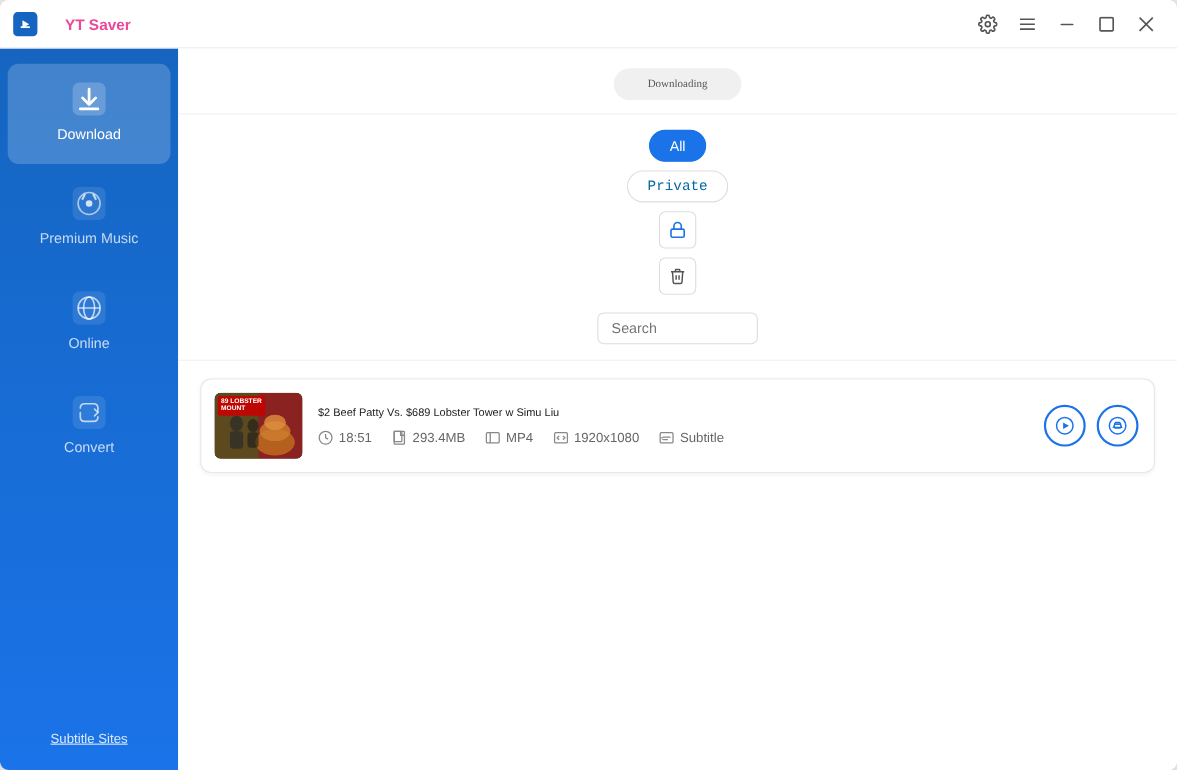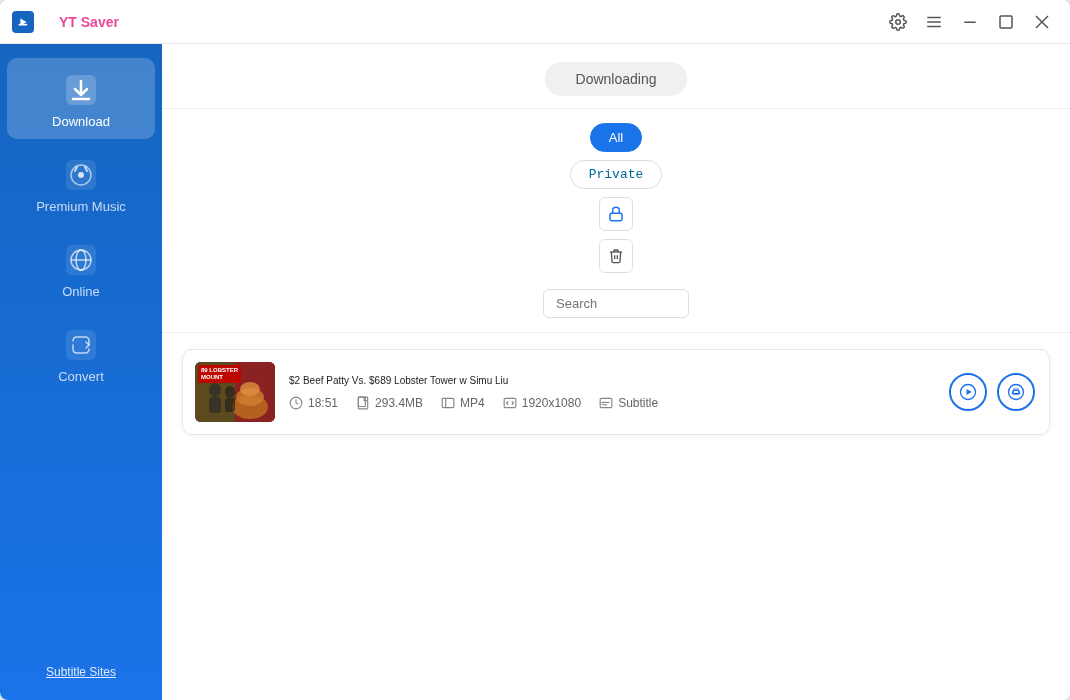--- a/index.html
+++ b/index.html
@@ -14,34 +14,34 @@
     .titlebar-title { font-size: 14px; font-weight: 700; color: #ec4899; flex: 1; margin-left: 17px; }
     .titlebar-controls { display: flex; align-items: center; gap: 4px; }
     .titlebar-btn { width: 32px; height: 32px; display: flex; align-items: center; justify-content: center; border-radius: 4px; cursor: pointer; color: #555; font-size: 16px; border: none; background: transparent; }
 
     
     .main-layout { display: flex; flex: 1; overflow: hidden; }
 
     
     .sidebar { width: 162px; background: linear-gradient(180deg, #1565c0 0%, #1a73e8 100%); display: flex; flex-direction: column; align-items: center; padding-top: 10px; flex-shrink: 0; }
     .sidebar-nav { flex: 1; width: 100%; display: flex; flex-direction: column; align-items: center; gap: 4px; padding-top: 4px; }
-    .sidebar-item { width: 148px; display: flex; flex-direction: column; align-items: center; padding: 14px 8px 10px; border-radius: 10px; cursor: pointer; color: rgba(255,255,255,0.75); transition: background 0.2s; }
+    .sidebar-item { width: 148px; display: flex; flex-direction: column; align-items: center; padding: 14px 8px 20px; border-radius: 10px; cursor: pointer; color: rgba(255,255,255,0.75); transition: background 0.2s; }
     .sidebar-item.active { background: rgba(255,255,255,0.2); color: #fff; }
     .sidebar-item svg { width: 36px; height: 36px; margin-bottom: 6px; }
     .sidebar-item-label { font-size: 13px; font-weight: 500; }
     .sidebar-footer { padding: 16px 0 20px; }
     .supported-sites { color: rgba(255,255,255,0.85); font-size: 12px; text-decoration: underline; cursor: pointer; }
 
     
     .content { flex: 1; display: flex; flex-direction: column; background: #fff; overflow: hidden; }
 
     
     .tab-bar { display: flex; align-items: center; justify-content: center; padding: 18px 0 12px; border-bottom: 1px solid #f0f0f0; flex-shrink: 0; }
     .tab-group { display: flex; background: #f0f0f0; border-radius: 20px; padding: 3px; }
-    .tab { padding: 6px 28px; border-radius: 16px; font-size: 14px; cursor: pointer; color: #555; font-weight: 400; border: none; background: transparent; }
+    .tab { padding: 6px 28px; border-radius: 16px; font-size: 10px; cursor: pointer; color: #555; font-weight: 400; border: none; background: transparent; font-family: Liberation Serif, serif; }
     .tab.active { background: #fff; color: #222; font-weight: 500; box-shadow: 0 1px 4px rgba(0,0,0,0.12); }
 
     
     .toolbar { display: flex; align-items: center; padding: 14px 20px; gap: 8px; border-bottom: 1px solid #f0f0f0; flex-shrink: 0; flex-direction: column; }
     .filter-btn { padding: 6px 18px; border-radius: 16px; font-size: 13px; cursor: pointer; border: 1px solid transparent; font-weight: 500; }
     .filter-btn.active { background: #1a73e8; color: #fff; border-color: #1a73e8; }
     .filter-btn.inactive { background: #fff; color: #0369a1; border: 1px solid #ddd; font-family: Liberation Mono, monospace; }
     .icon-btn { width: 34px; height: 34px; border-radius: 6px; border: 1px solid #ddd; background: #fff; display: flex; align-items: center; justify-content: center; cursor: pointer; color: #555; font-size: 16px; }
     .toolbar-spacer { flex: 1; }
     .search-box { border: 1px solid #ddd; border-radius: 6px; padding: 6px 12px; font-size: 13px; width: 146px; outline: none; color: #555; }

